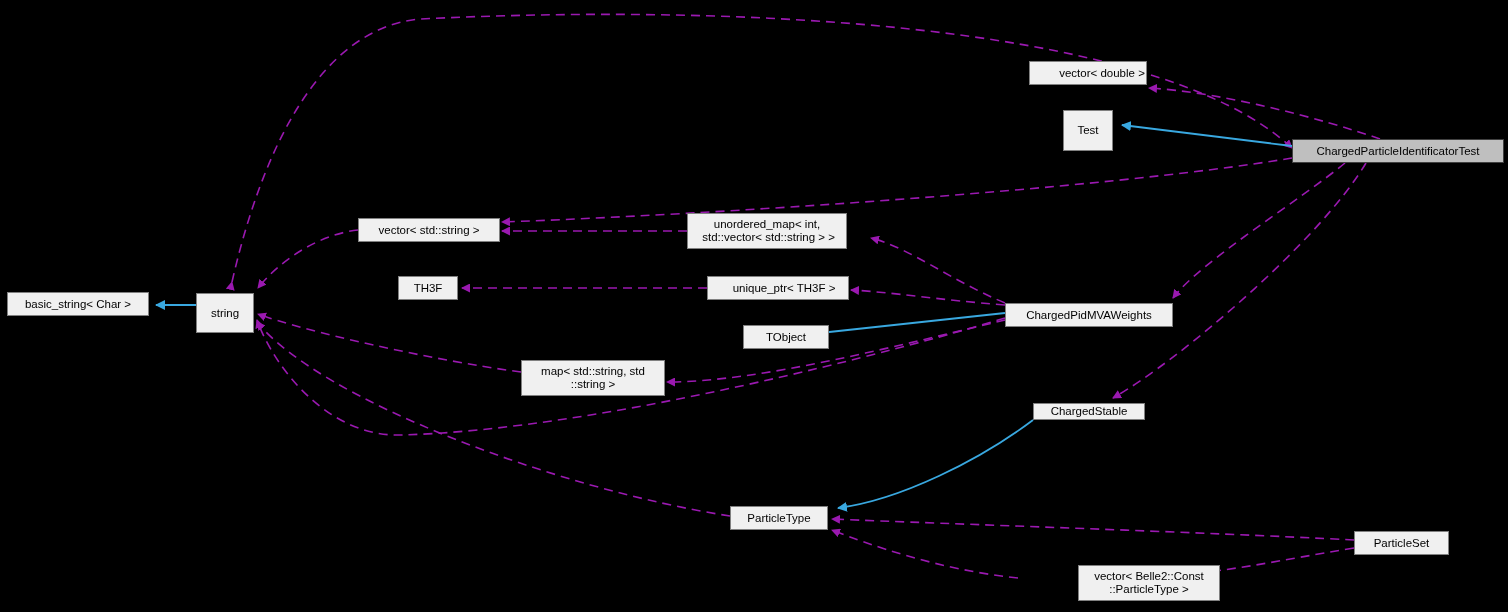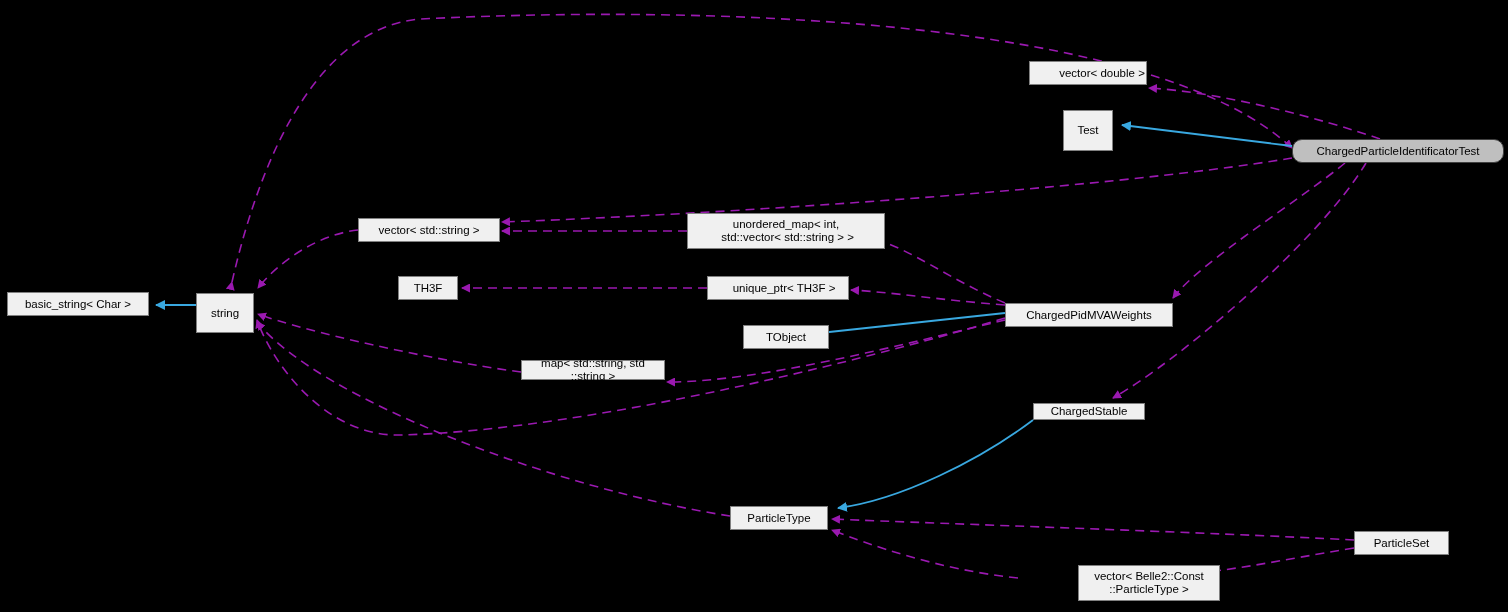--- a/index.html
+++ b/index.html
@@ -105,29 +105,29 @@
       <path d="M1292,146 L1122,125" marker-end="url(#arrowI)"></path>
 
       <path d="M1033,420 C980,460 900,500 838,508" marker-end="url(#arrowI)"></path>
     </g>
   </svg>
 
   <div class="node" style="left:7px; top:292px; width:142px; height:24px;"><span>basic_string&lt; Char &gt;</span></div>
   <div class="node" style="left:196px; top:293px; width:58px; height:40px;"><span>string</span></div>
   <div class="node" style="left:358px; top:218px; width:142px; height:24px;"><span>vector&lt; std::string &gt;</span></div>
   <div class="node" style="left:398px; top:276px; width:60px; height:24px;"><span>TH3F</span></div>
-  <div class="node" style="left:521px; top:360px; width:144px; height:20px;"><span>map&lt; std::string, std
+  <div class="node" style="left:521px; top:360px; width:144px; height:36px;"><span>map&lt; std::string, std
 ::string &gt;</span></div>
-  <div class="node" style="left:687px; top:213px; width:198px; height:36px;"><span>unordered_map&lt; int,
+  <div class="node" style="left:687px; top:213px; width:160px; height:36px;"><span>unordered_map&lt; int,
  std::vector&lt; std::string &gt; &gt;</span></div>
   <div class="node" style="left:707px; top:276px; width:142px; height:24px;padding-left:16px;"><span>unique_ptr&lt; TH3F &gt;</span></div>
   <div class="node" style="left:743px; top:325px; width:86px; height:24px;"><span>TObject</span></div>
   <div class="node" style="left:730px; top:506px; width:98px; height:24px;"><span>ParticleType</span></div>
   <div class="node" style="left:1078px; top:565px; width:142px; height:36px;"><span>vector&lt; Belle2::Const
 ::ParticleType &gt;</span></div>
   <div class="node" style="left:1033px; top:403px; width:112px; height:17px;"><span>ChargedStable</span></div>
   <div class="node" style="left:1005px; top:303px; width:168px; height:24px;"><span>ChargedPidMVAWeights</span></div>
   <div class="node" style="left:1029px; top:61px; width:118px; height:24px;padding-left:32px;"><span>vector&lt; double &gt;</span></div>
   <div class="node" style="left:1063px; top:110px; width:50px; height:41px;"><span>Test</span></div>
   <div class="node" style="left:1354px; top:531px; width:95px; height:24px;"><span>ParticleSet</span></div>
-  <div class="node current" style="left:1292px; top:139px; width:212px; height:24px;border-radius:10px;"><span>ChargedParticleIdentificatorTest</span></div>
+  <div class="node current" style="left:1292px; top:139px; width:212px; height:24px;"><span>ChargedParticleIdentificatorTest</span></div>
 
 </div>
 
 </body></html>

